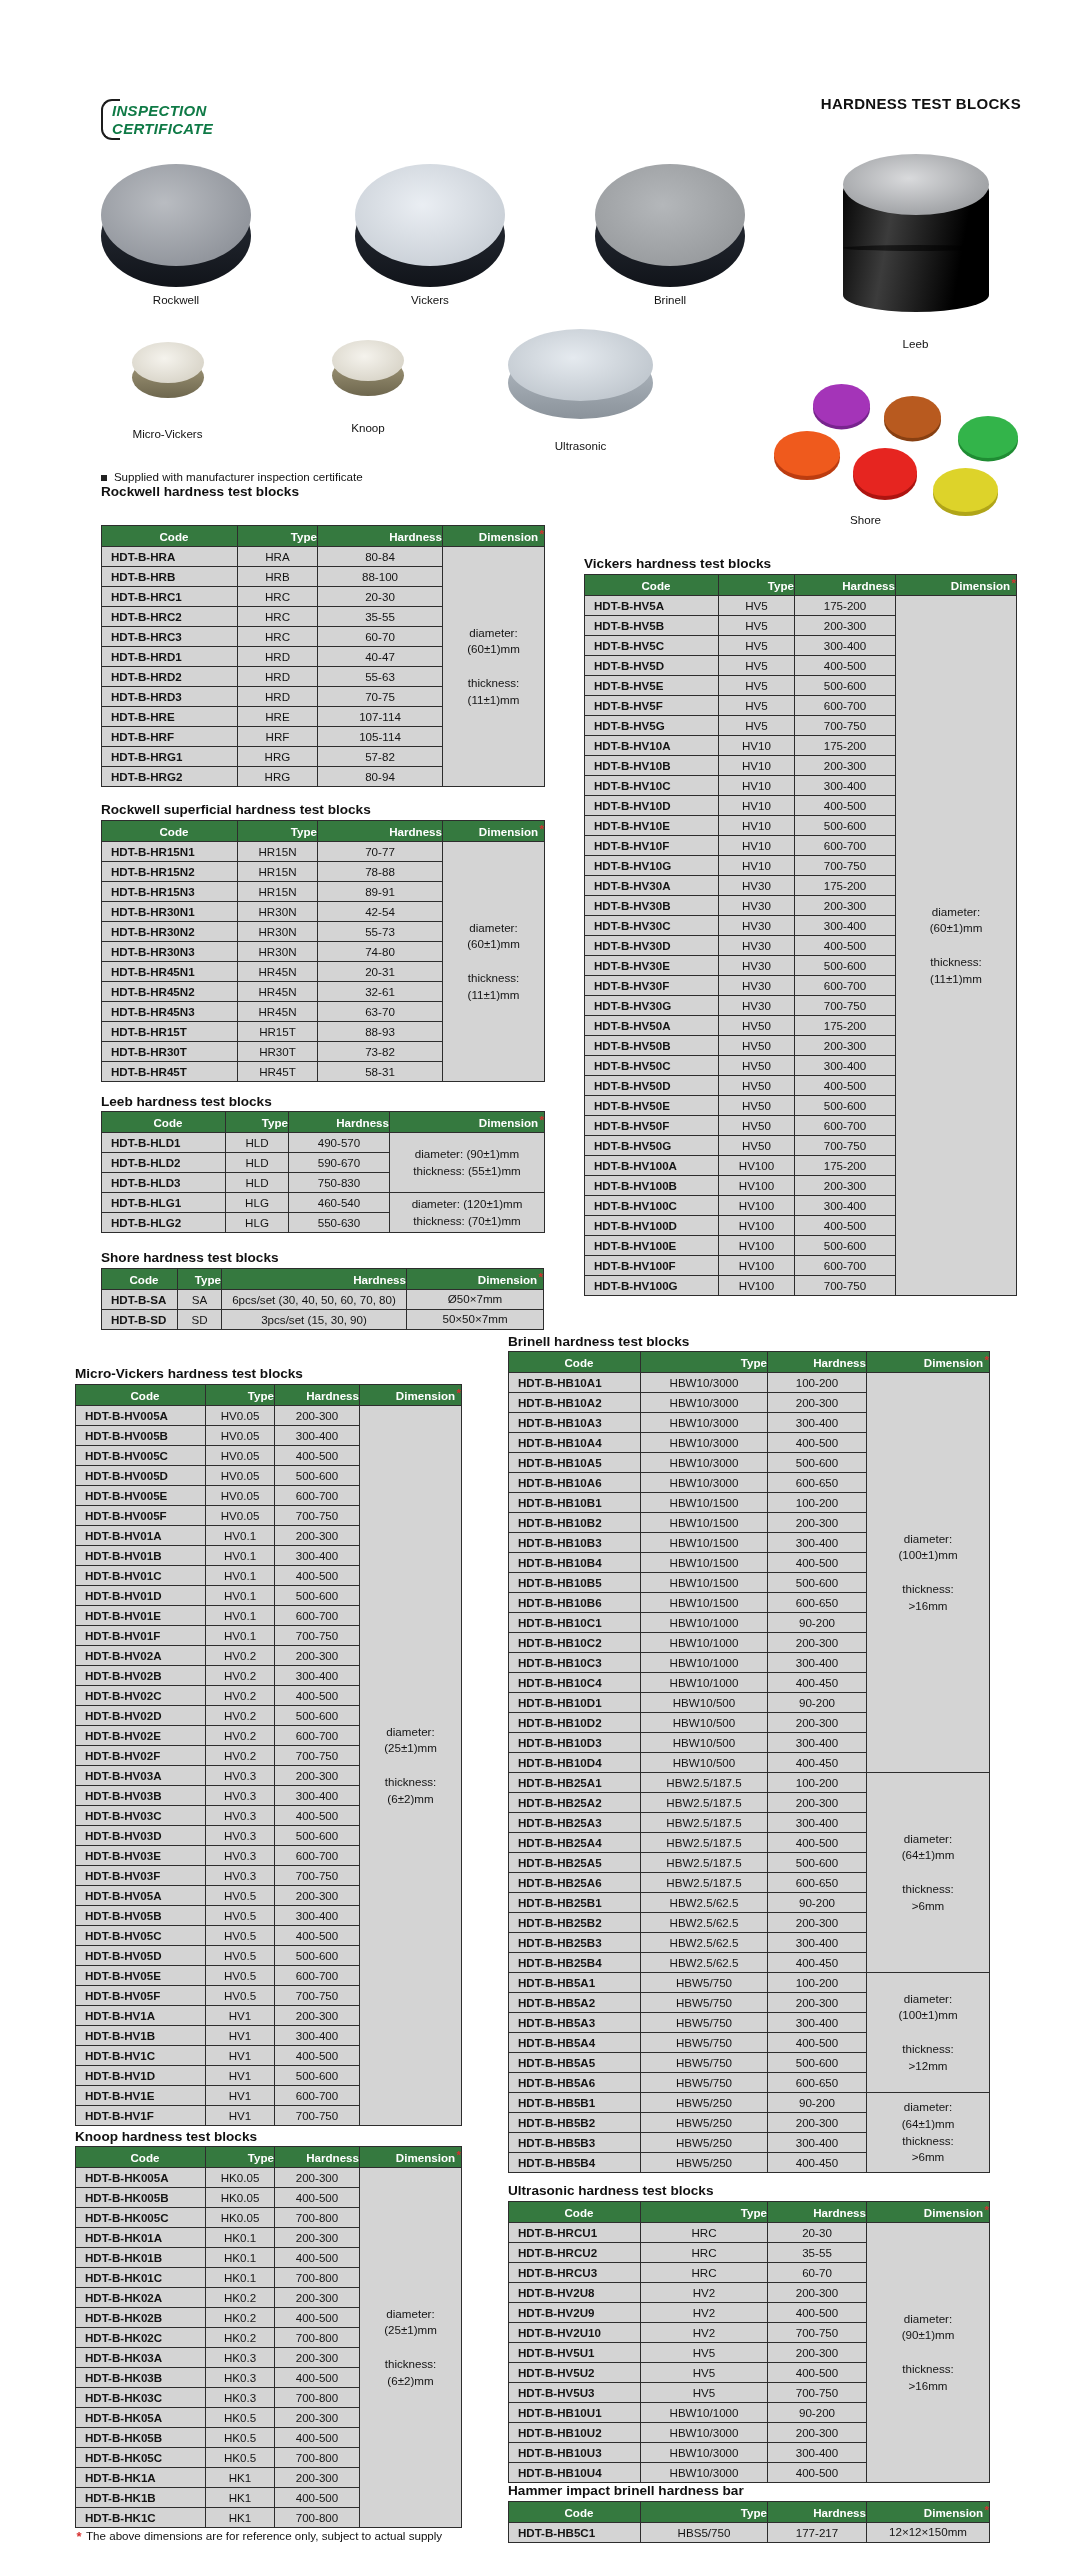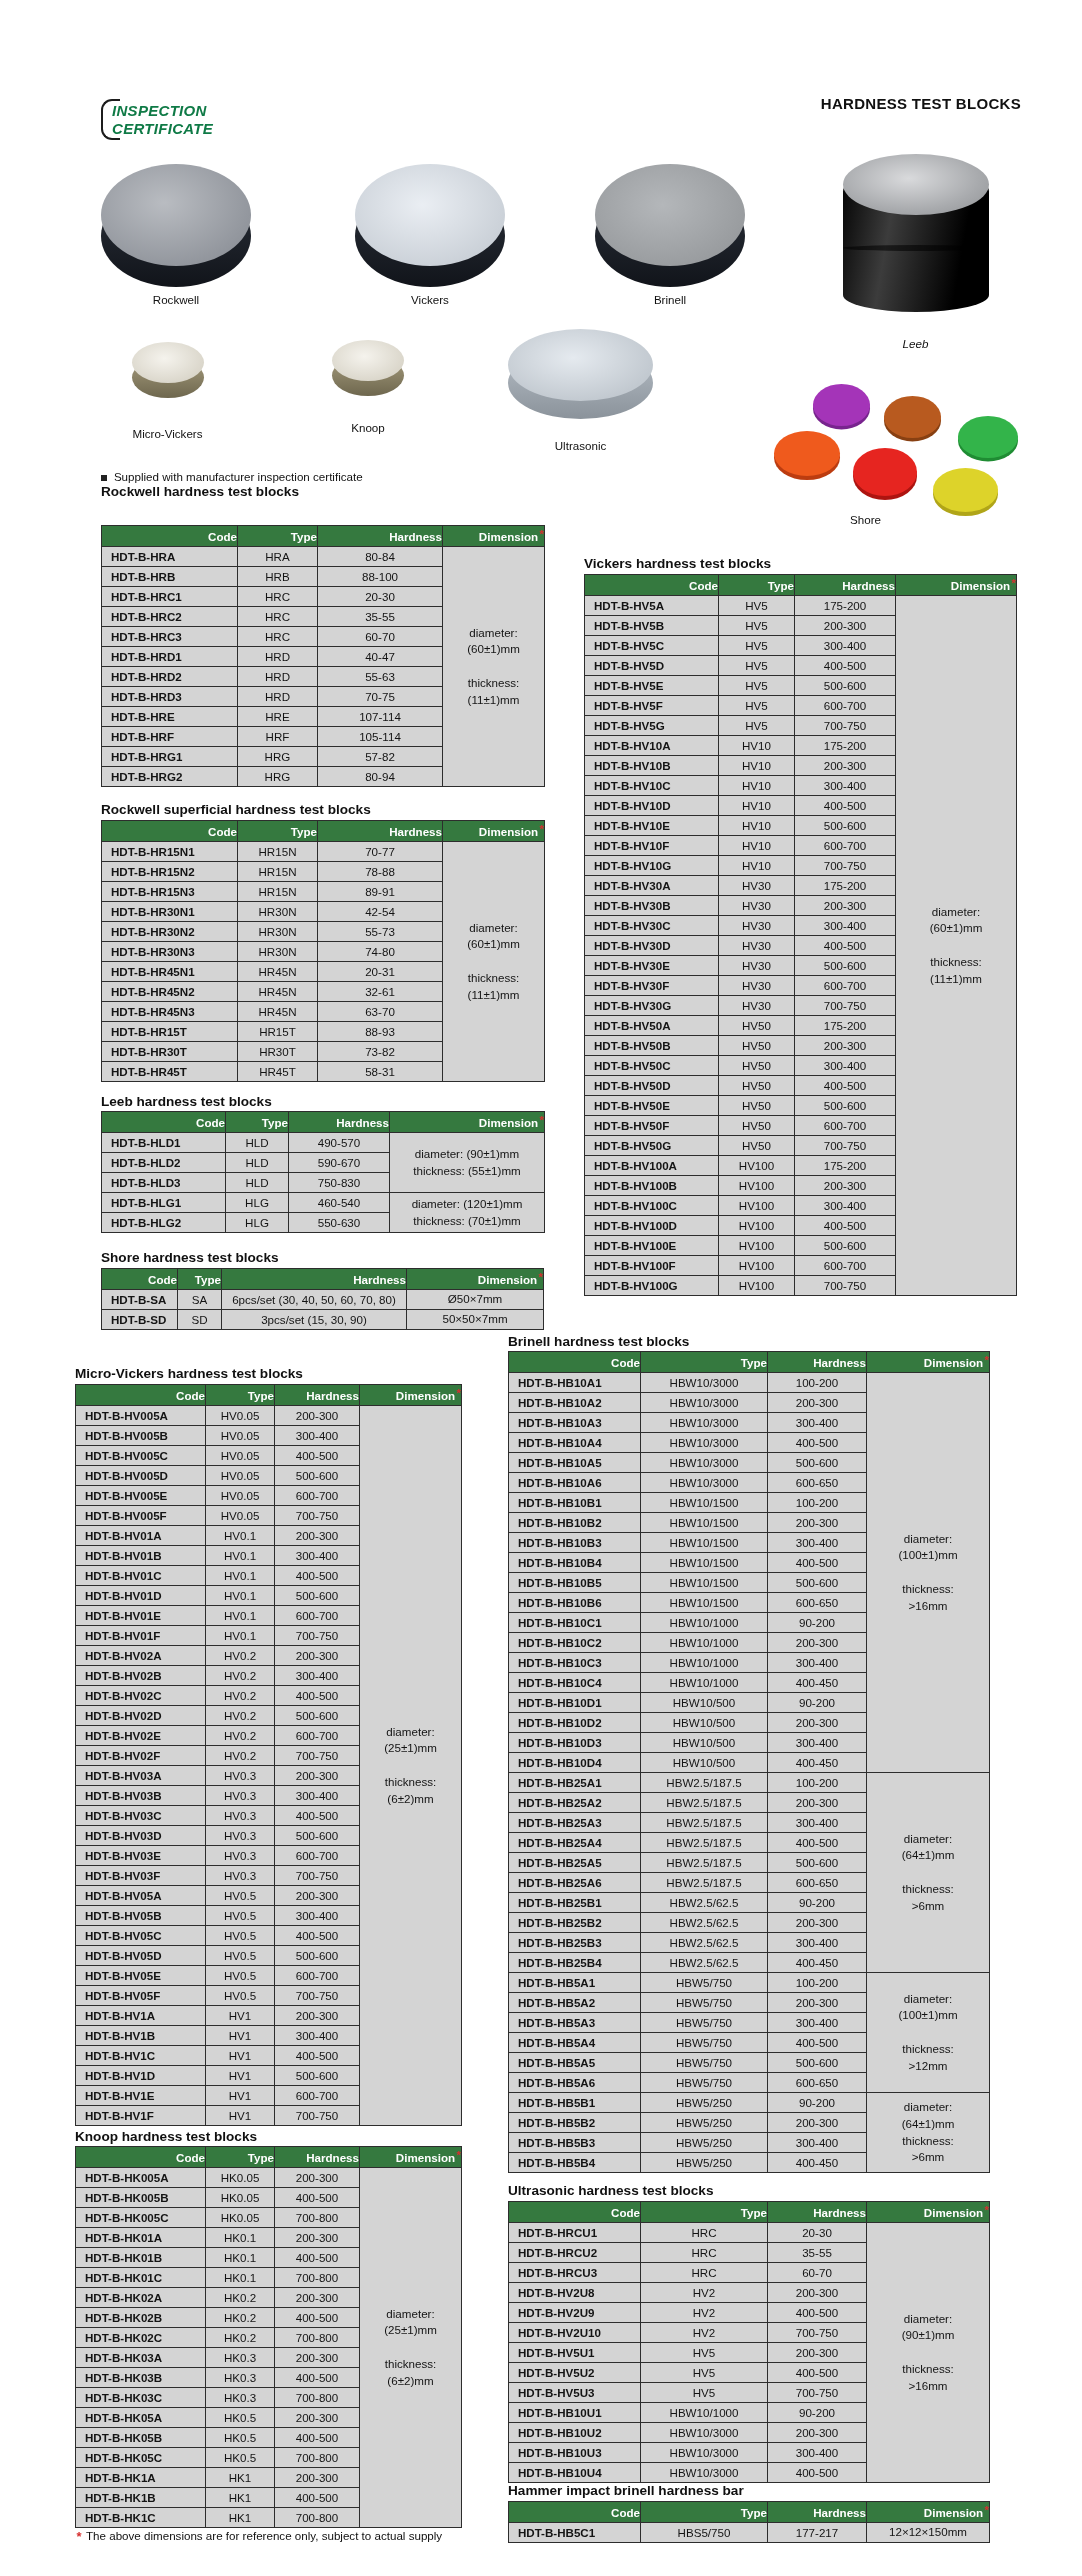--- a/index.html
+++ b/index.html
@@ -71,21 +71,21 @@
   
   .supply-note{position:absolute; left:101px; top:470px; font-size:11.6px; color:#111;}
   .supply-note .sq{display:inline-block; width:6.1px; height:6.1px; background:#222; margin-right:6.8px;}
 
   
   .sec-title{position:absolute; font-size:13.6px; font-weight:bold; color:#101010; white-space:nowrap;}
   .tbl{position:absolute;}
   table.blk{border-collapse:collapse; table-layout:fixed; width:100%; font-size:11.6px; border:1.4px solid #2d2d2d;}
   .blk th{background:var(--header-green); color:#fff; font-weight:bold; height:21px;
     border:0.7px solid #2d2d2d; border-left:0.7px solid #f2f6f2; text-align:right;}
-  .blk th:first-child{border-left:0.7px solid #2d2d2d; text-align:right; padding-left:8.9px;margin-left:8px;}
+  .blk th:first-child{border-left:0.7px solid #2d2d2d; text-align:center; padding-left:8.9px;margin-left:8px;}
   .blk td{background:var(--row-gray); border:0.7px solid #2d2d2d; text-align:center; height:20px; padding:0 2px; color:#141414;}
   .blk td.c-code{font-weight:bold; text-align:left; padding-left:8.9px;}
   .blk td.c-dim{white-space:pre-line; line-height:1.45; vertical-align:middle;}
   .star{color:var(--asterisk-red); font-weight:bold; display:inline-block; transform:translateY(-2.7px); margin-left:1.4px;}
 
   #t-rockwell-title{left:101px; top:484px;}   #tbl-rockwell{left:101px; top:525px; width:443px;}
   #t-superficial-title{left:101px; top:802px;} #tbl-superficial{left:101px; top:820px; width:443px;}
   #t-leeb-title{left:101px; top:1094px;}      #tbl-leeb{left:101px; top:1111px; width:443px;}
   #t-shore-title{left:101px; top:1250px;}     #tbl-shore{left:101px; top:1268px; width:443px;}
   #t-micro-title{left:75px; top:1366px;}     #tbl-micro{left:75px; top:1384px; width:386px;}
@@ -144,21 +144,21 @@
       <div class="top"></div>
     </div>
   <div class="photo" style="left:837px; top:151px; width:157px; height:168px;">
       <div class="leeb-body"></div>
       <div class="leeb-seam"></div>
       <div class="leeb-top"></div>
     </div>
   <div class="photo-label" style="left:101px; top:293px; width:150px;">Rockwell</div>
   <div class="photo-label" style="left:355px; top:293px; width:150px;">Vickers</div>
   <div class="photo-label" style="left:595px; top:293px; width:150px;">Brinell</div>
-  <div class="photo-label" style="left:837px; top:337px; width:157px;font-style:italic;">Leeb</div>
+  <div class="photo-label" style="left:837px; top:337px; width:157px;">Leeb</div>
 
   <div class="photo small-cyl" style="left:132px; top:342px; width:72px; height:59px;">
       <div class="side"></div>
       <div class="top"></div>
     </div>
   <div class="photo small-cyl" style="left:332px; top:340px; width:72px; height:59px;">
       <div class="side"></div>
       <div class="top"></div>
     </div>
   <div class="photo ultra" style="left:508px; top:329px; width:145px; height:91px;">

